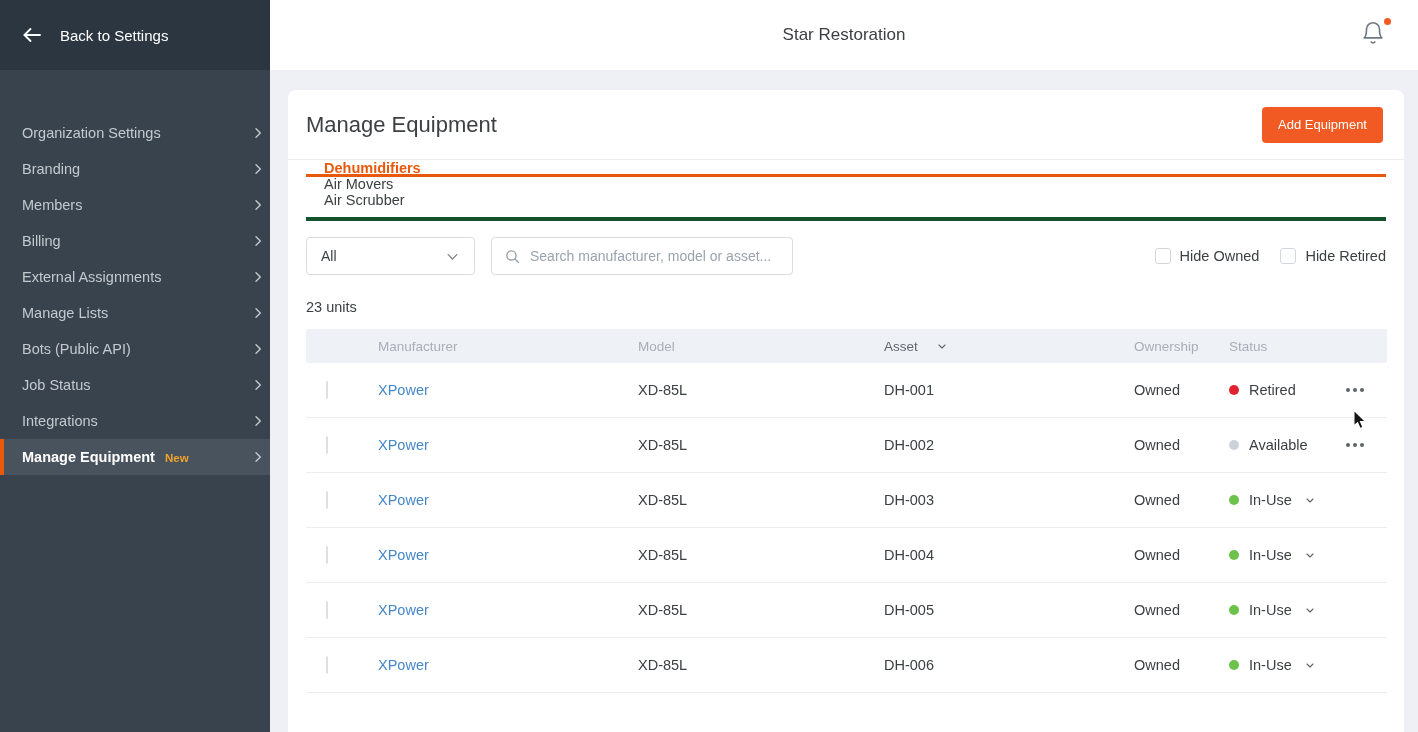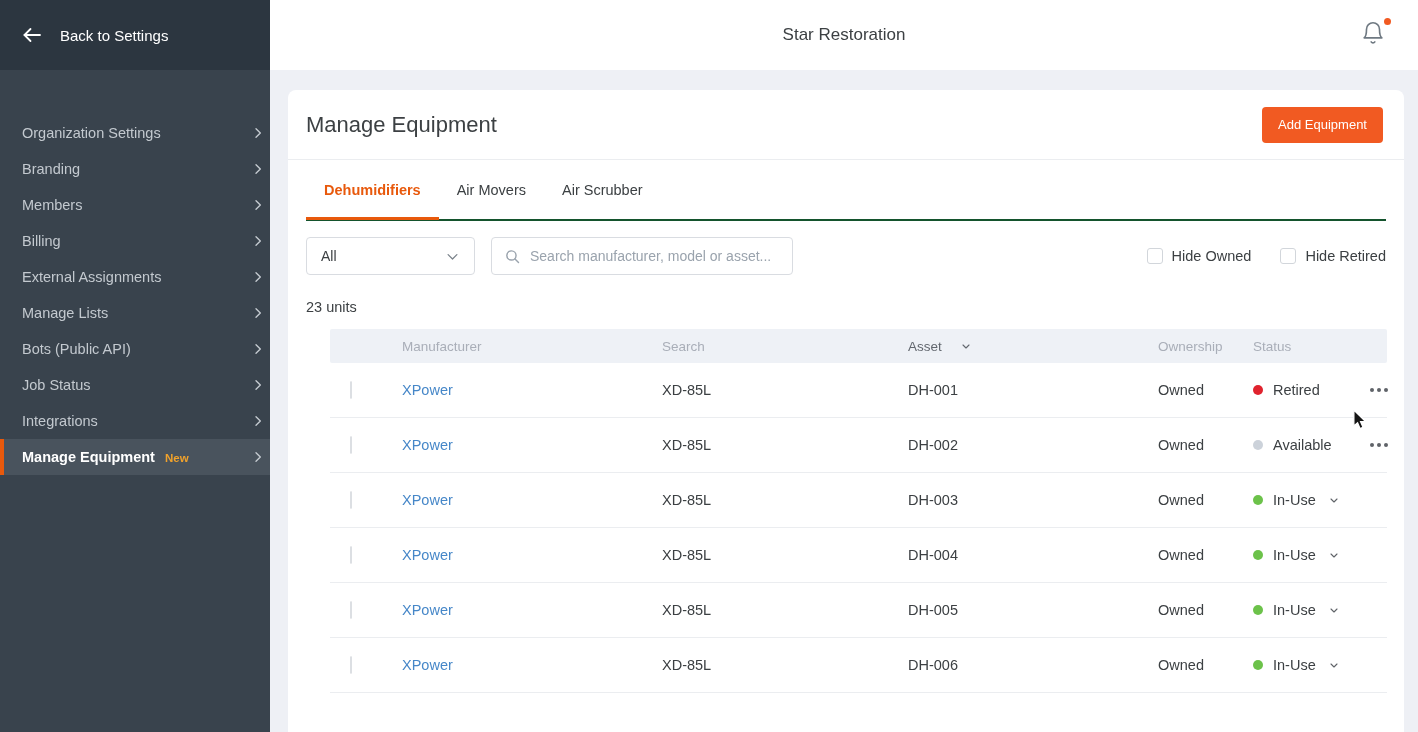--- a/index.html
+++ b/index.html
@@ -43,21 +43,21 @@
     height:70px; display:flex; align-items:center; justify-content:space-between;
     padding:0 21px 0 18px; border-bottom:1px solid #ebedf0;
   }
   .page-title { font-size:22px; color:#3c4043; font-weight:400; }
   .add-btn {
     background:#f15a22; color:#ffffff; border:none; border-radius:4px;
     height:36px; padding:0 16px; font-size:13px; font-weight:400; cursor:pointer;
     font-family:"Liberation Sans", sans-serif;
   }
   
-  .tabs { display:flex; padding:0 0 0 0; margin:0 18px; border-bottom:2px solid #14532d; height:61px; }
+  .tabs { display:flex; padding:0 0 0 0; margin:0 18px; border-bottom:4px solid #14532d; height:61px;flex-direction:column; }
   .tab {
     display:flex; align-items:center; padding:0 18px; font-size:14.5px; color:#3c4043;
     position:relative; cursor:pointer;
   }
   .tab.active { color:#e8590c; font-weight:700; }
   .tab.active::after { content:""; position:absolute; left:0; right:0; bottom:-1px; height:3px; background:#e8590c; }
   
   .filters { margin:16px 18px 0; display:flex; align-items:center; height:38px; }
   .select-box {
     width:169px; height:38px; border:1px solid #d9dce1; border-radius:4px;
@@ -66,33 +66,32 @@
   }
   .search-box {
     margin-left:16px; width:302px; height:38px; border:1px solid #d9dce1; border-radius:4px;
     display:flex; align-items:center; padding:16px 12px; gap:9px; background:#fff;
   }
   .search-box input {
     border:none; outline:none; flex:1; font-size:14px; color:#3c4043; background:transparent;
     font-family:"Liberation Sans", sans-serif;
   }
   .search-box input::placeholder { color:#9aa3ad; }
-  .toggle-area { margin-left:auto; display:flex; align-items:center; gap:29px; }
+  .toggle-area { margin-left:auto; display:flex; align-items:center; gap:21px; }
   .check-group { display:flex; align-items:center; gap:9px; cursor:pointer; }
   .cbox { width:16px; height:16px; border:1px solid #d2d6db; border-radius:3px; background:#fff; flex:none; }
   .check-label { font-size:14.5px; color:#3c4043; }
   
   .units { margin:24px 18px 14px; font-size:14.5px; color:#3c4043; }
   
   .table { margin:0 17px 0 18px; }
   .grid-cols {
     display:grid;
     grid-template-columns:72px 260px 246px 250px 95px 114px 1fr;
     align-items:center;
-    margin-left:24px;
   }
   .thead {
     background:#eef1f6; height:34px; font-size:13.5px; color:#a9aeb8; border-radius:2px;
   }
   .thead .cbox-cell { padding-left:20px; }
   .thead .cbox { border:none; width:18px; height:18px; border-radius:2px; cursor:pointer; }
   .th-asset { color:#62676e; display:flex; align-items:center; gap:18px; cursor:pointer; }
   .trow { height:55px; border-bottom:1px solid #ebedf0; font-size:14.5px; color:#3c4043; background:#fff; }
   .trow .cbox-cell { padding-left:20px; }
   .trow .cbox { width:18px; height:18px; border:1px solid #dcdfe3; border-radius:2px; cursor:pointer; }
@@ -292,21 +291,21 @@
   </div>
       </div>
   </div>
 
   <div class="units">23 units</div>
 
   <div class="table">
     <div class="thead grid-cols">
       <div class="cbox-cell"><span class="cbox"></span></div>
       <div>Manufacturer</div>
-      <div>Search</div>
+      <div>Model</div>
       <div class="th-asset">
         <span>Asset</span>
         <span>
           <svg width="12" height="12" viewBox="0 0 24 24" fill="none" stroke="#62676e" stroke-width="2.2" stroke-linecap="round" stroke-linejoin="round">
               <path d="M6 10l6 6 6-6"></path>
             </svg>
         </span>
       </div>
       <div>Ownership</div>
       <div>Status</div>

